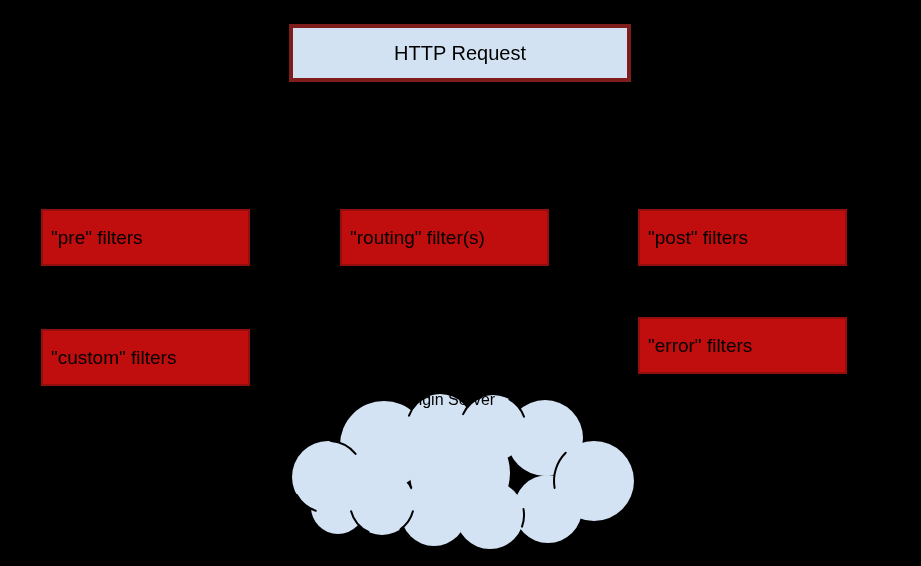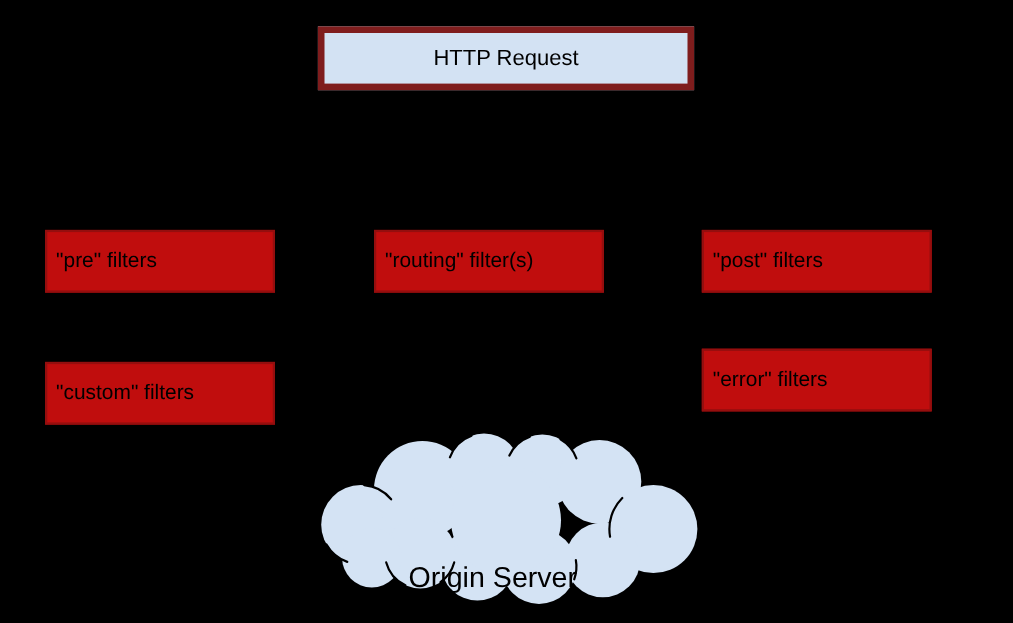--- a/index.html
+++ b/index.html
@@ -15,21 +15,21 @@
   .node {
     position: absolute;
     box-sizing: border-box;
     display: flex;
     align-items: center;
   }
   .request-box {
     left: 289px; top: 24px;
     width: 342px; height: 58px;
     background: #d3e2f3;
-    border: 6px solid #7f1d1d;
+    border: 4px solid #7f1d1d;
     justify-content: center;
     font-size: 20px;
   }
   .filter-box {
     width: 209px; height: 57px;
     background: #c00d0d;
     border: 2px solid #950e0e;
     padding-left: 8px;
     font-size: 19px;
   }
@@ -43,23 +43,23 @@
     left: 288px; top: 391px;
     width: 350px; height: 164px;
   }
   .cloud-fill { fill: #d4e3f4; stroke: none; }
   .cloud-hook { fill: none; stroke: #000; stroke-width: 2; stroke-linecap: round; }
   .cloud-label {
     position: absolute;
     left: 288px; top: 391px;
     width: 320px; height: 150px;
     display: flex;
-    align-items: flex-end;
+    align-items: flex-start;
     justify-content: center;
-    font-size: 26px;
+    font-size: 16px;
     pointer-events: none;
   }
 </style>
 </head>
 <body>
 
 <div class="canvas">
 
   <div class="node request-box">
     <span>HTTP Request</span>

